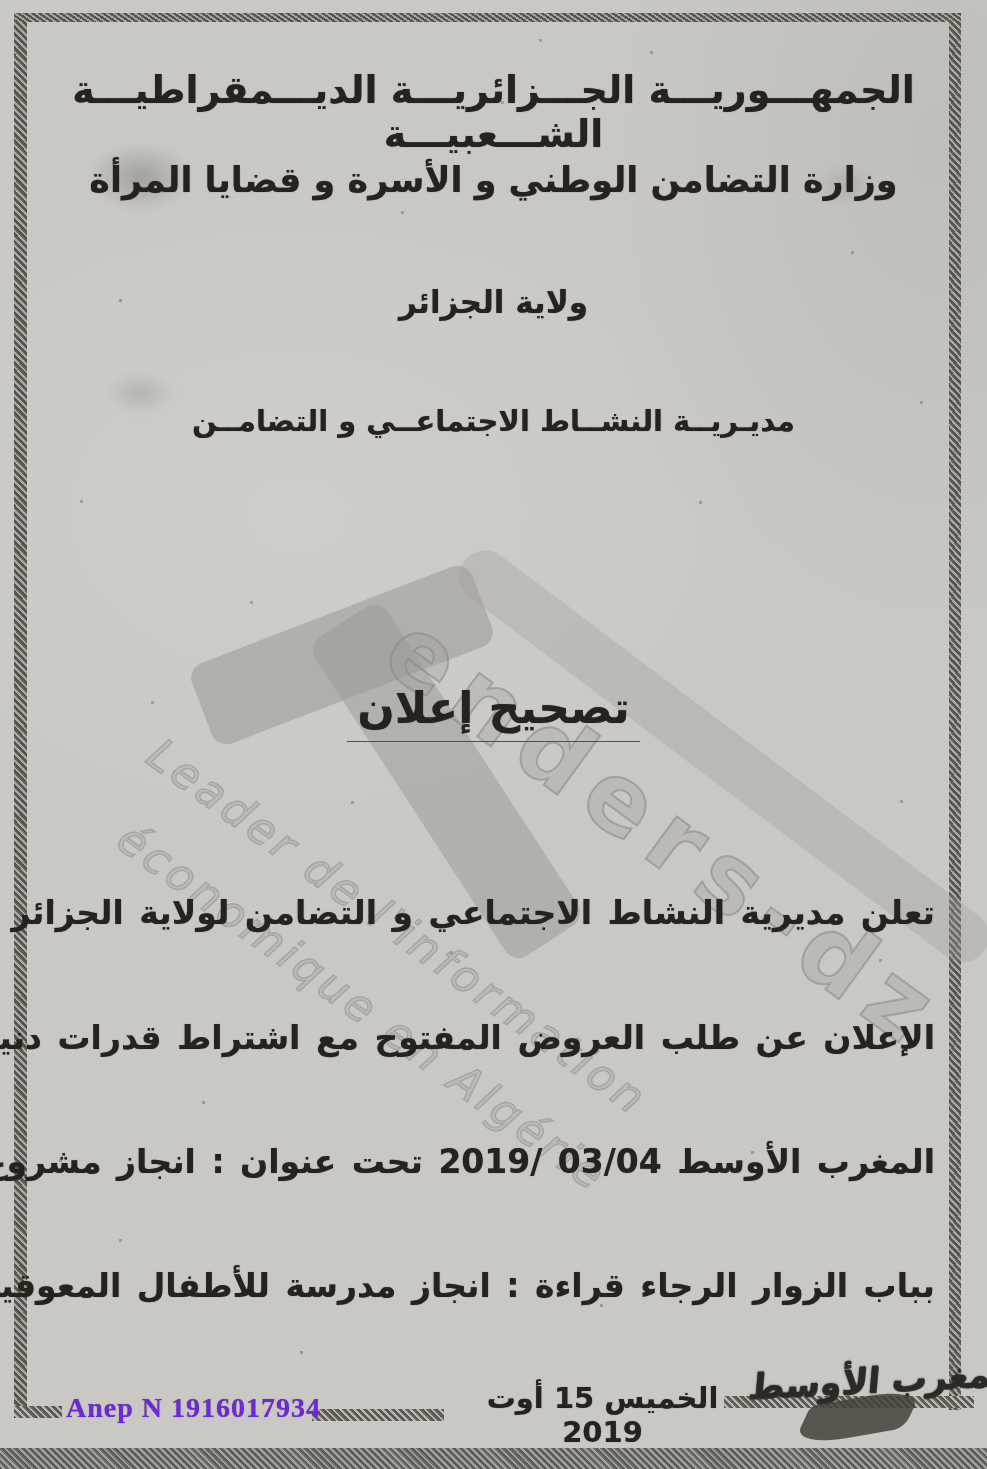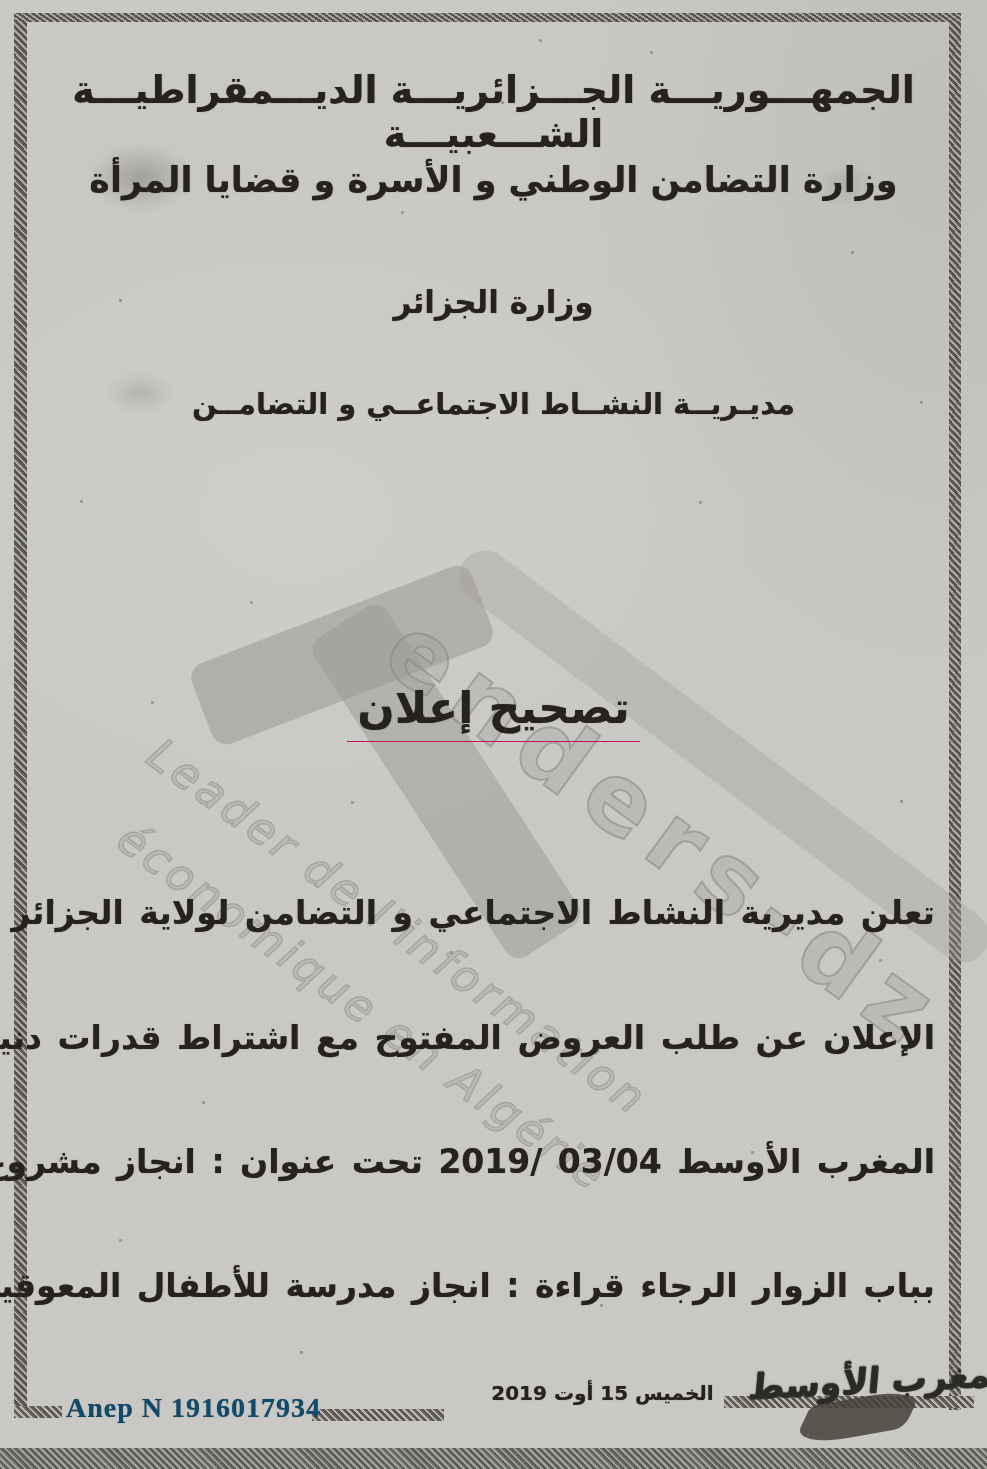--- a/index.html
+++ b/index.html
@@ -32,26 +32,26 @@
     position:absolute;left:50px;right:52px;direction:rtl;text-align:right;
     font-weight:bold;font-size:33px;word-spacing:4px;
     text-shadow:0 0 1px rgba(40,36,30,0.6);z-index:2;white-space:nowrap;
   }
   .title-underline{
     display:inline-block;border-bottom:1px solid #be185d;padding:0 10px 8px 10px;
   }
   
   .anep{
     position:absolute;left:66px;top:1392px;font-family:"Liberation Serif",serif;
-    font-weight:bold;font-size:28px;letter-spacing:1px;color:#0c4a6e;z-index:4;
+    font-weight:bold;font-size:28px;letter-spacing:1px;color:#6d28d9;z-index:4;
     text-shadow:0 0 1px rgba(40,36,30,0.6);
   }
   .pubdate{
     position:absolute;left:470px;top:1381px;width:265px;direction:rtl;text-align:center;
-    font-weight:bold;font-size:20px;z-index:4;text-shadow:0 0 1px rgba(40,36,30,0.6);
+    font-weight:bold;font-size:29px;z-index:4;text-shadow:0 0 1px rgba(40,36,30,0.6);
   }
   .np-logo{
     position:absolute;left:748px;top:1360px;z-index:5;direction:rtl;white-space:nowrap;
     font-weight:bold;font-size:35px;color:#2c2a26;
     transform:rotate(-3deg) skewX(-8deg);
     text-shadow:1px 1px 0 #3a3833,0 0 2px rgba(30,28,24,0.8);
   }
   .np-blob{
     position:absolute;left:800px;top:1398px;width:115px;height:38px;z-index:4;
     background:#45423c;transform:rotate(-10deg) skewX(-35deg);
@@ -119,22 +119,22 @@
 <div class="wm wm-tag" style="left:138px;top:812px;">économique en Algérie</div>
 
 <div class="frame"></div>
 
 <div class="seg hatch" style="left:14px;top:1406px;width:48px;"></div>
 <div class="seg hatch" style="left:312px;top:1409px;width:132px;"></div>
 <div class="seg hatch" style="left:724px;top:1396px;width:250px;"></div>
 
 <div class="t" style="top:68px;font-size:38px;">الجمهـــوريـــة الجـــزائريـــة الديـــمقراطيـــة الشـــعبيـــة</div>
 <div class="t" style="top:140px;font-size:35px;margin-top:20px;">وزارة التضامن الوطني و الأسرة و قضايا المرأة</div>
-<div class="t" style="top:284px;font-size:31px;">وزارة الجزائر</div>
-<div class="t" style="top:387px;font-size:29px;">مديـريــة النشــاط الاجتماعــي و التضامــن</div>
+<div class="t" style="top:284px;font-size:31px;">ولاية الجزائر</div>
+<div class="t" style="top:404px;font-size:29px;">مديـريــة النشــاط الاجتماعــي و التضامــن</div>
 
 <div class="t" style="top:682px;font-size:44px;">
   <span class="title-underline">تصحيح إعلان</span>
 </div>
 
 <div class="body-line" style="top:893px;">تعلن مديرية النشاط الاجتماعي و التضامن لولاية الجزائر عن تصحيح خطأ صدر في</div>
 <div class="body-line" style="top:1018px;">الإعلان عن طلب العروض المفتوح مع اشتراط قدرات دنيا رقم 2019/01 بجريدة</div>
 <div class="body-line" style="top:1142px;">المغرب الأوسط 03/04 /2019 تحت عنوان : انجاز مشروع مدرسة صغار الصم و البكم</div>
 <div class="body-line" style="top:1266px;">بباب الزوار الرجاء قراءة : انجاز مدرسة للأطفال المعوقين سمعيا بباب الزوار.</div>
 

